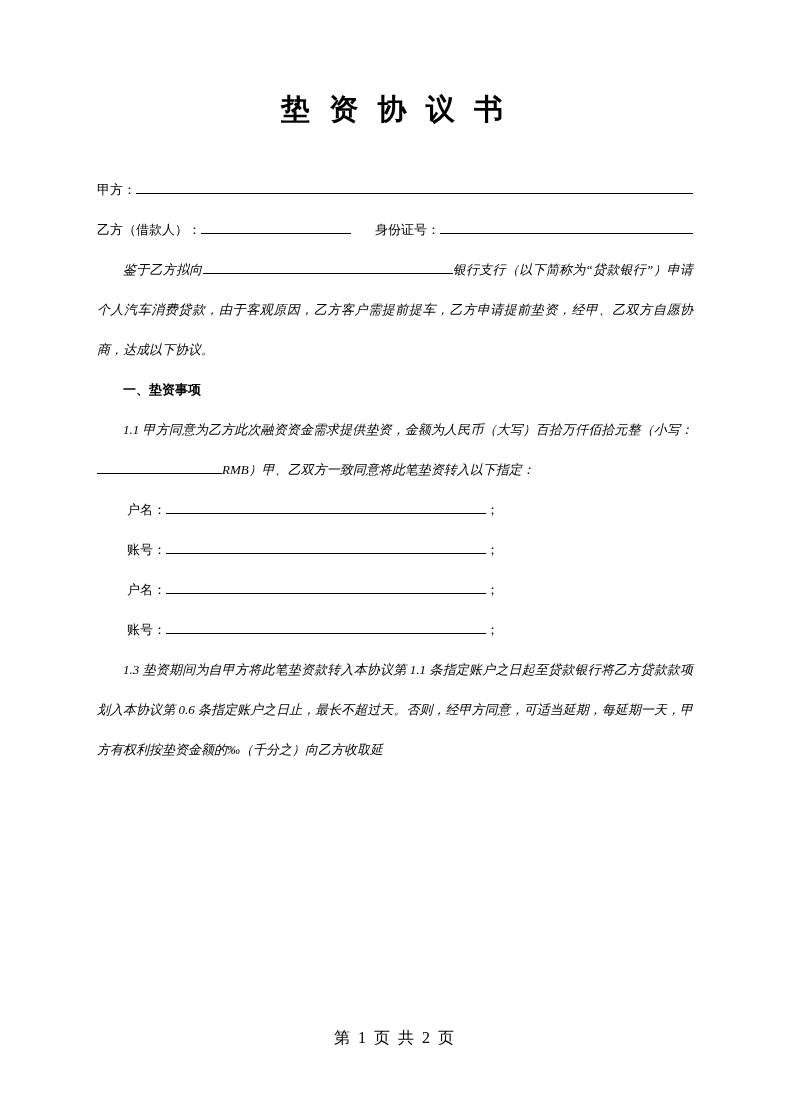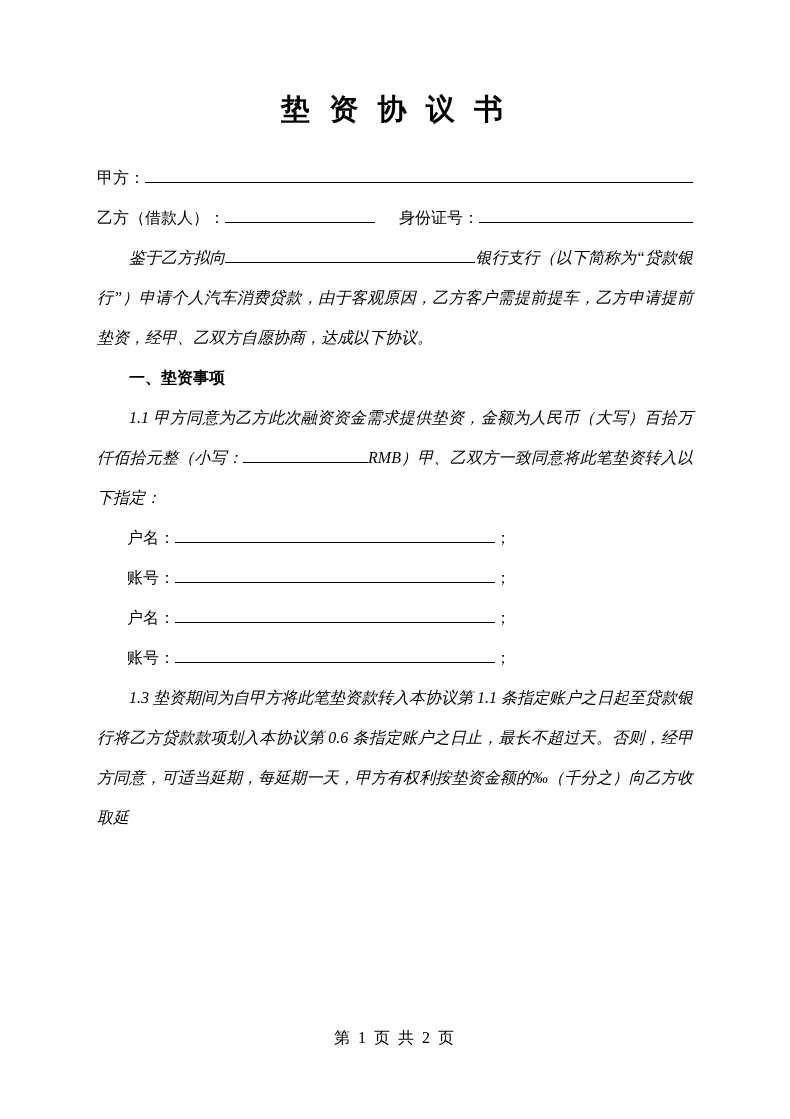--- a/index.html
+++ b/index.html
@@ -16,24 +16,24 @@
     background: #ffffff;
     padding: 88px 97px 0 97px;
     overflow: hidden;
   }
   .doc-title {
     font-size: 29px;
     font-weight: bold;
     text-align: center;
     letter-spacing: 6px;
     line-height: 42px;
-    margin: 0 0 28px 0;
+    margin: 0 0 40px 0;
   }
   p.line, p.para, p.heading, p.field-line {
-    font-size: 16px;
+    font-size: 13px;
     line-height: 40px;
     margin: 0;
   }
   .block { margin-top: 4px; }
   .para {
     text-align: justify;
     text-indent: 2em;
     font-style: italic;
   }
   .heading {

